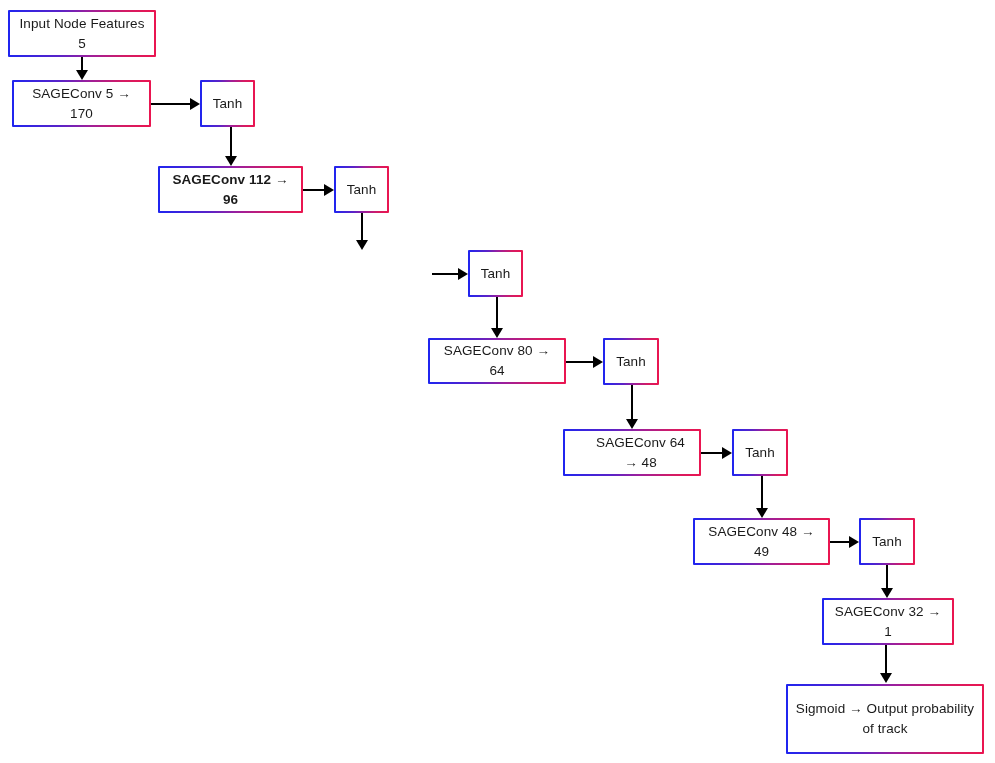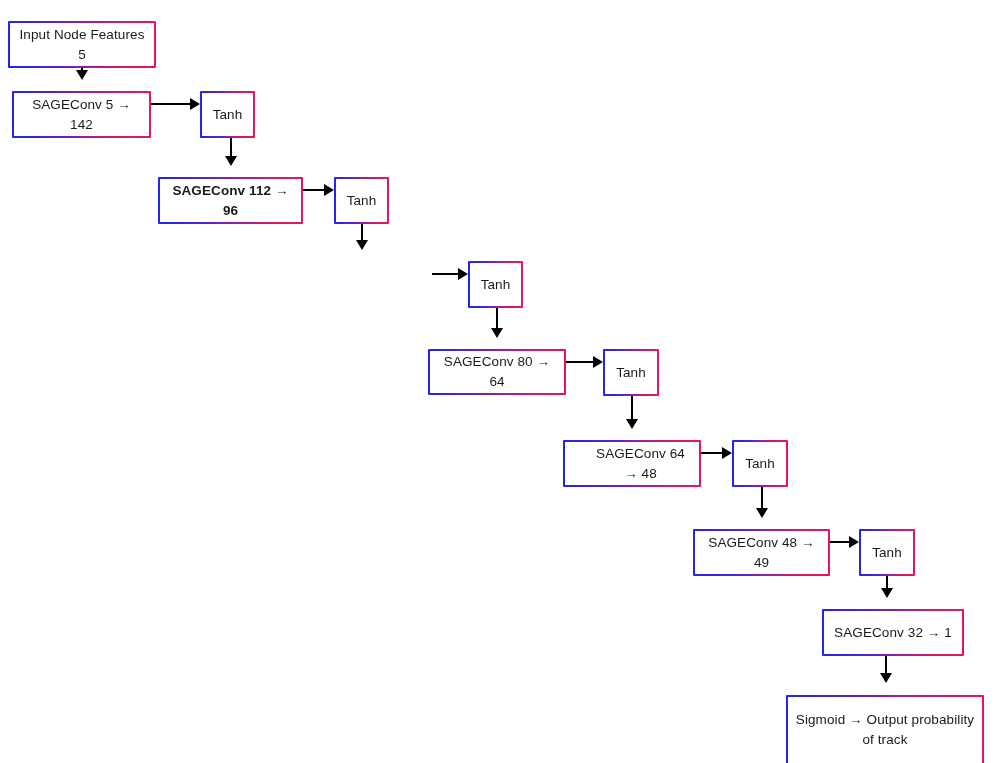--- a/index.html
+++ b/index.html
@@ -39,21 +39,20 @@
     color: #1a1a1a;
     font-size: 13.5px;
     line-height: 1.45;
     letter-spacing: 0.1px;
     
     background-image:
       linear-gradient(#ffffff, #ffffff),
       linear-gradient(90deg, #1f25f0 0%, #5a23c8 35%, #9c1f9c 55%, #d51b63 80%, #ea1550 100%);
     background-origin: border-box;
     background-clip: padding-box, border-box;
-    margin-top: 11px;
   }
   .node .label {
     display: block;
     padding: 0 6px;
     white-space: pre-line;
   }
 
   
   .conn {
     position: absolute;
@@ -136,21 +135,21 @@
       <div class="arrowhead down" style="left: 881px; top: 588px;"></div>
     </div>
     <div style="position: absolute; left: 0px; top: 0px; width: 100%; height: 100%; pointer-events: none;">
       <div class="conn v" style="left: 885px; top: 645px; height: 29px;"></div>
       <div class="arrowhead down" style="left: 880px; top: 673px;"></div>
     </div>
     <div class="node node-input" style="left: 8px; top: 10px; width: 148px; height: 47px;">
       <span class="label">Input Node Features 5</span>
     </div>
     <div class="node node-conv" style="left: 12px; top: 80px; width: 139px; height: 47px;">
-      <span class="label">SAGEConv 5 → 142</span>
+      <span class="label">SAGEConv 5 → 170</span>
     </div>
     <div class="node node-activation" style="left: 200px; top: 80px; width: 55px; height: 47px;">
       <span class="label">Tanh</span>
     </div>
     <div class="node node-conv" style="left: 158px; top: 166px; width: 145px; height: 47px; font-weight: bold;">
       <span class="label">SAGEConv 112 → 96</span>
     </div>
     <div class="node node-activation" style="left: 334px; top: 166px; width: 55px; height: 47px;">
       <span class="label">Tanh</span>
     </div>
@@ -168,20 +167,20 @@
     </div>
     <div class="node node-activation" style="left: 732px; top: 429px; width: 56px; height: 47px;">
       <span class="label">Tanh</span>
     </div>
     <div class="node node-conv" style="left: 693px; top: 518px; width: 137px; height: 47px;">
       <span class="label">SAGEConv 48 → 49</span>
     </div>
     <div class="node node-activation" style="left: 859px; top: 518px; width: 56px; height: 47px;">
       <span class="label">Tanh</span>
     </div>
-    <div class="node node-conv" style="left: 822px; top: 598px; width: 142px; height: 47px;">
+    <div class="node node-conv" style="left: 822px; top: 598px; width: 132px; height: 47px;">
       <span class="label">SAGEConv 32 → 1</span>
     </div>
     <div class="node node-output" style="left: 786px; top: 684px; width: 198px; height: 70px;">
       <span class="label">Sigmoid → Output probability
 of track</span>
     </div>
   </div>
 
 </body></html>

